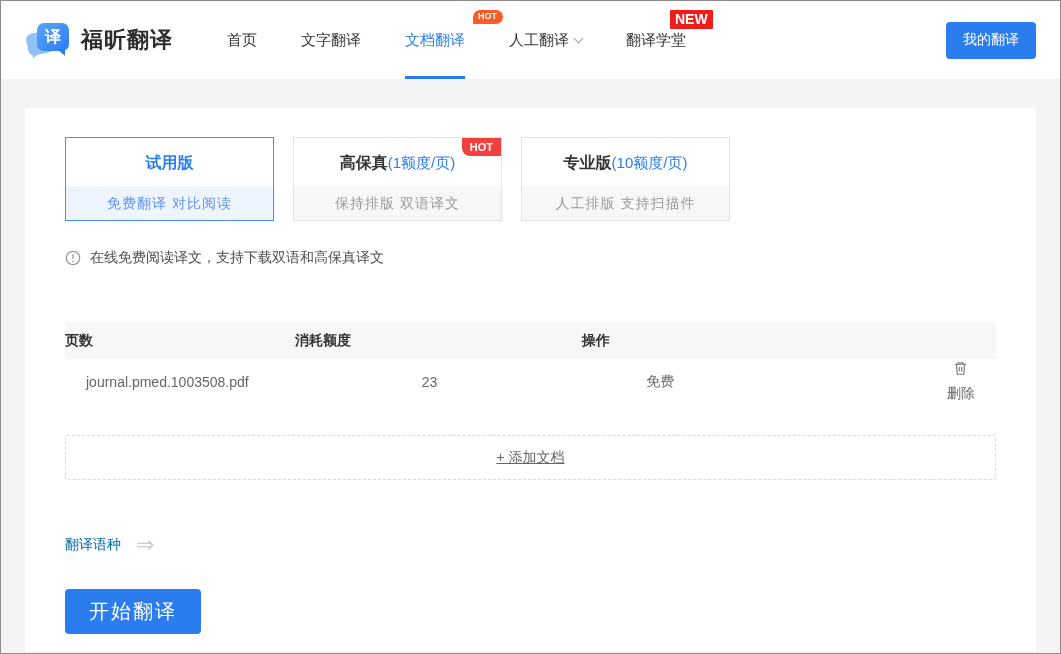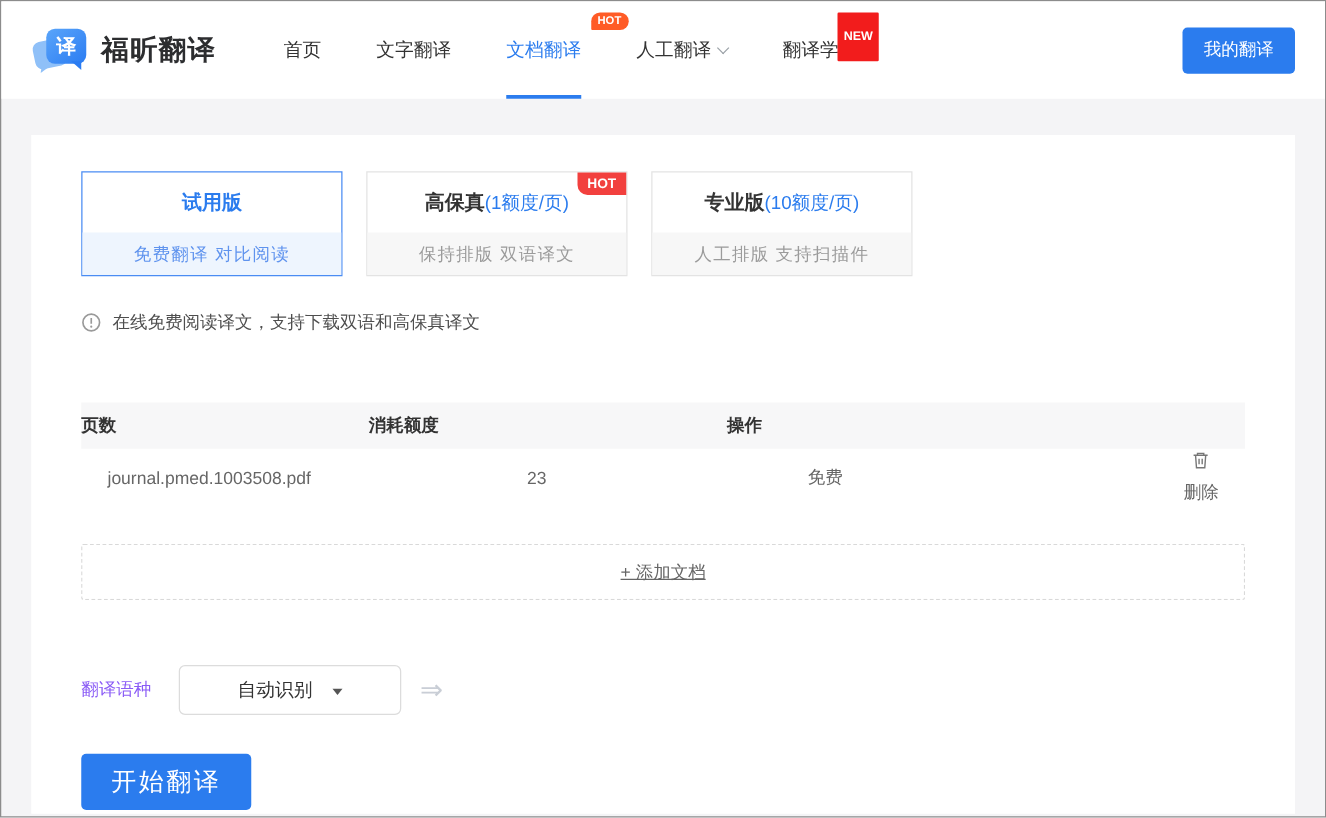--- a/index.html
+++ b/index.html
@@ -52,22 +52,22 @@
     content:""; position:absolute; left:0; right:0; bottom:0;
     height:3px; background:#2b7cee;
   }
   .badge-hot-nav {
     position:absolute; top:9px; left:calc(100% + 8px);
     background:#ff5b26; color:#fff; font-size:9px; font-weight:bold;
     padding:2px 6px 2px 5px; border-radius:8px 8px 8px 1px; line-height:1.1;
   }
   .badge-new-nav {
     position:absolute; top:9px; left:calc(100% - 16px);
-    background:#f21c1c; color:#fff; font-size:10px; font-weight:bold;
-    padding:14px 5px; border-radius:1px; line-height:1.1;
+    background:#f21c1c; color:#fff; font-size:14px; font-weight:bold;
+    padding:2px 5px; border-radius:1px; line-height:1.1;
   }
   .chev {
     width:7px; height:7px; margin-left:6px; margin-top:-4px;
     border-right:1px solid #9aa0a6; border-bottom:1px solid #9aa0a6;
     transform:rotate(45deg);
   }
   .btn-mine {
     margin-left:auto; width:90px; height:37px;
     background:#2b7cee; color:#fff; font-size:14px;
     border:none; border-radius:4px; cursor:pointer;
@@ -123,21 +123,21 @@
   
   .addbox {
     margin-top:31px; height:45px;
     border:1px dashed #d9d9d9; border-radius:2px;
     display:flex; align-items:center; justify-content:center;
     font-size:14px; color:#666; cursor:pointer;text-decoration:underline;
   }
 
   
   .langrow { margin-top:52px; display:flex; align-items:center; }
-  .lang-label { font-size:14px; color:#8b5cf6; margin-right:22px; }
+  .lang-label { font-size:14px; color:#0369a1; }
   .select {
     width:178px; height:40px; border:1px solid #dcdcdc; border-radius:5px;
     display:flex; align-items:center; justify-content:center; gap:16px;
     font-size:15px; color:#333; cursor:pointer; background:#fff;
   }
   .caret {
     width:0; height:0;
     border-left:4px solid transparent; border-right:4px solid transparent;
     border-top:5px solid #555; margin-top:2px;
   }
@@ -248,23 +248,19 @@
   </div>
 
   
   <div class="addbox">
     <span>+ 添加文档</span>
   </div>
 
   
   <div class="langrow">
     <span class="lang-label">翻译语种</span>
-    <div class="select">
-      <span>自动识别</span>
-      <span class="caret"></span>
-    </div>
     <span class="lang-arrow">⇒</span>
   </div>
 
   
   <button class="btn-start">开始翻译</button>
 
 </div>
 
 </body></html>

